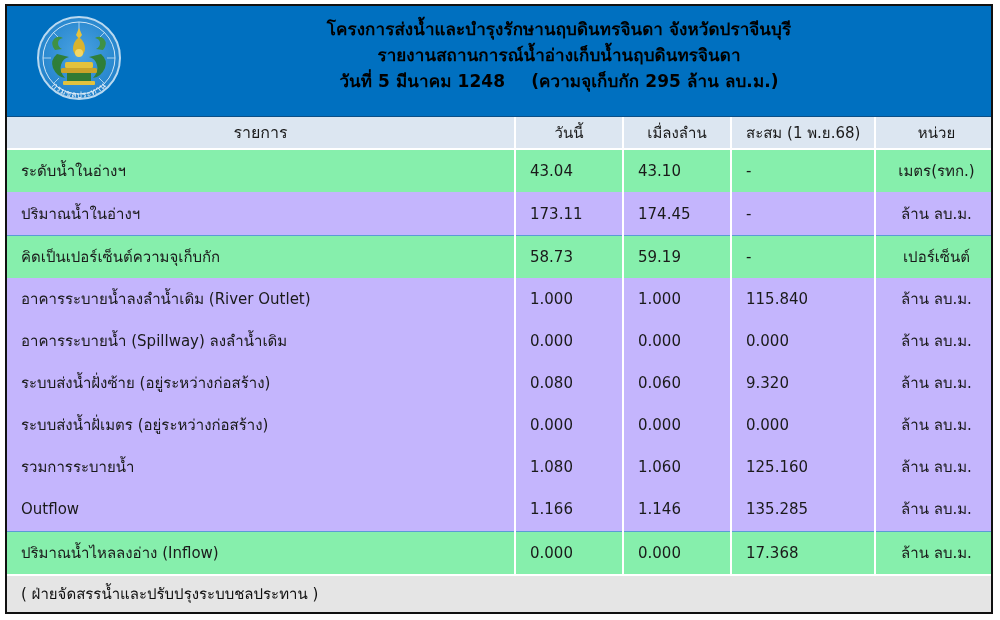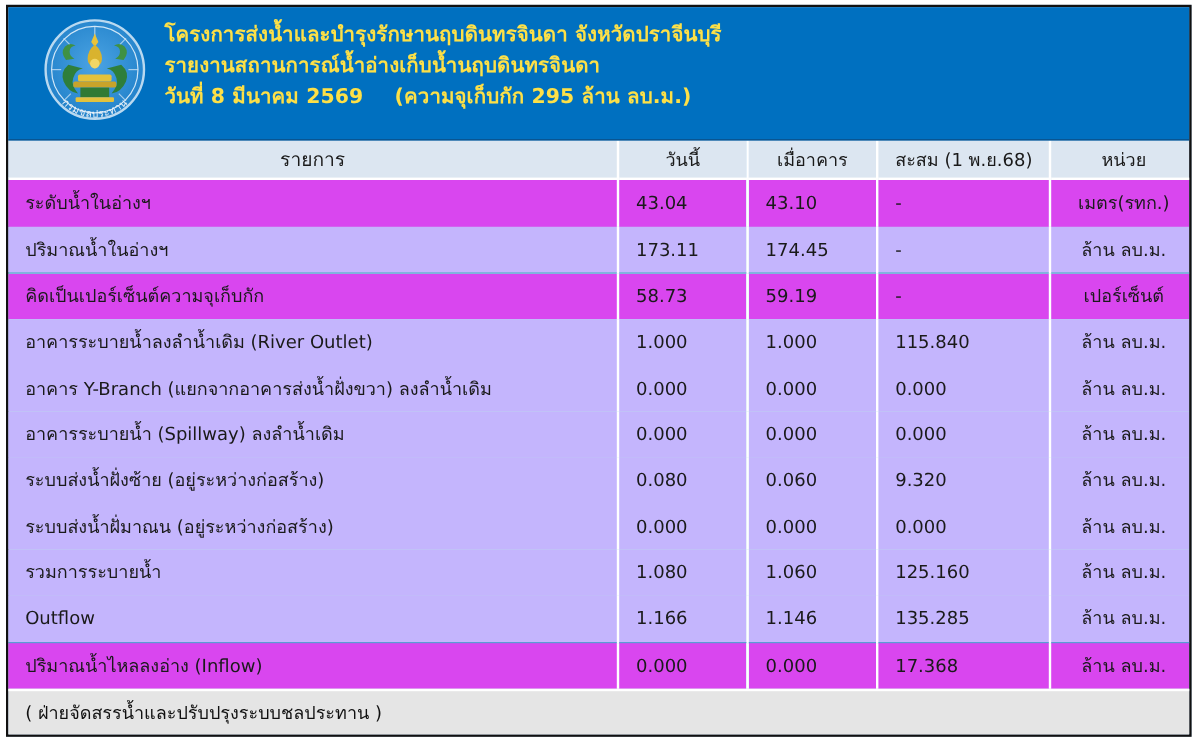--- a/index.html
+++ b/index.html
@@ -43,22 +43,22 @@
     top: 4px;
     width: 104px;
     height: 104px;
   }
 
   .title-block {
     position: absolute;
     left: 130px;
     right: 10px;
     top: 10px;
-    text-align: left;
-    color: #fde047;
+    text-align: center;
+    color: #000000;
   }
   .title-line {
     font-size: 17px;
     font-weight: bold;
     line-height: 26px;
     white-space: nowrap;
     letter-spacing: .1px;
   }
   .title-line.l3 {
     display: block;
@@ -96,21 +96,21 @@
   thead th {
     background: #dce6f1;
     font-weight: normal;
     text-align: center;
     height: 34px;
     font-size: 15.5px;
     border-bottom: 2px solid #ffffff;
   }
   thead th.h-item { font-size: 16px; }
 
-  tbody tr.shade-dark td { background: #d946ef; }
+  tbody tr.shade-dark td { background: #86efac; }
   tbody tr.shade-light td { background: #c4b5fd; }
 
   td.col-item { text-align: left; }
   td.col-num  { text-align: left; }
   td.col-unit { text-align: center; }
 
   tbody tr.shade-dark td { border-top: 1px solid #5b9bd5; }
 
   
   .footer {
@@ -171,37 +171,37 @@
         <path id="capArc" d="M16 62 a38 38 0 0 0 72 0" fill="none"></path>
         <text font-size="8.5" fill="#f0f4f8" font-family="'DejaVu Sans',sans-serif" letter-spacing="0.4">
           <textPath href="#capArc" startOffset="50%" text-anchor="middle">กรมชลประทาน</textPath>
         </text>
       </svg>
     </div>
 
     <div class="title-block">
       <div class="title-line">โครงการส่งน้ำและบำรุงรักษานฤบดินทรจินดา จังหวัดปราจีนบุรี</div>
       <div class="title-line">รายงานสถานการณ์น้ำอ่างเก็บน้ำนฤบดินทรจินดา</div>
-      <div class="title-line l3"><span class="date-part">วันที่   8 มีนาคม 2569</span><span>(ความจุเก็บกัก 295 ล้าน ลบ.ม.)</span></div>
+      <div class="title-line l3"><span class="date-part">วันที่   5 มีนาคม 1248</span><span>(ความจุเก็บกัก 295 ล้าน ลบ.ม.)</span></div>
     </div>
   </div>
 
   <table class="data">
     <colgroup>
       <col class="c-item">
         <col class="c-today">
         <col class="c-yest">
         <col class="c-accum">
         <col class="c-unit">
     </colgroup>
     <thead>
       <tr>
         <th class="h-item">รายการ</th>
         <th>วันนี้</th>
-        <th>เมื่อาคาร</th>
+        <th>เมื่ลงลำน</th>
         <th>สะสม (1 พ.ย.68)</th>
         <th>หน่วย</th>
       </tr>
     </thead>
     <tbody id="tbody">
         <tr class="shade-dark">
           <td class="col-item">ระดับน้ำในอ่างฯ</td>
           <td class="col-num">43.04</td>
           <td class="col-num">43.10</td>
           <td class="col-num">-</td>
@@ -222,42 +222,35 @@
           <td class="col-unit">เปอร์เซ็นต์</td>
         </tr>
         <tr class="shade-light">
           <td class="col-item">อาคารระบายน้ำลงลำน้ำเดิม (River Outlet)</td>
           <td class="col-num">1.000</td>
           <td class="col-num">1.000</td>
           <td class="col-num">115.840</td>
           <td class="col-unit">ล้าน ลบ.ม.</td>
         </tr>
         <tr class="shade-light">
-          <td class="col-item">อาคาร Y-Branch (แยกจากอาคารส่งน้ำฝั่งขวา) ลงลำน้ำเดิม</td>
-          <td class="col-num">0.000</td>
-          <td class="col-num">0.000</td>
-          <td class="col-num">0.000</td>
-          <td class="col-unit">ล้าน ลบ.ม.</td>
-        </tr>
-        <tr class="shade-light">
           <td class="col-item">อาคารระบายน้ำ (Spillway) ลงลำน้ำเดิม</td>
           <td class="col-num">0.000</td>
           <td class="col-num">0.000</td>
           <td class="col-num">0.000</td>
           <td class="col-unit">ล้าน ลบ.ม.</td>
         </tr>
         <tr class="shade-light">
           <td class="col-item">ระบบส่งน้ำฝั่งซ้าย (อยู่ระหว่างก่อสร้าง)</td>
           <td class="col-num">0.080</td>
           <td class="col-num">0.060</td>
           <td class="col-num">9.320</td>
           <td class="col-unit">ล้าน ลบ.ม.</td>
         </tr>
         <tr class="shade-light">
-          <td class="col-item">ระบบส่งน้ำฝั่มาณน (อยู่ระหว่างก่อสร้าง)</td>
+          <td class="col-item">ระบบส่งน้ำฝั่เมตร (อยู่ระหว่างก่อสร้าง)</td>
           <td class="col-num">0.000</td>
           <td class="col-num">0.000</td>
           <td class="col-num">0.000</td>
           <td class="col-unit">ล้าน ลบ.ม.</td>
         </tr>
         <tr class="shade-light">
           <td class="col-item">รวมการระบายน้ำ</td>
           <td class="col-num">1.080</td>
           <td class="col-num">1.060</td>
           <td class="col-num">125.160</td>

